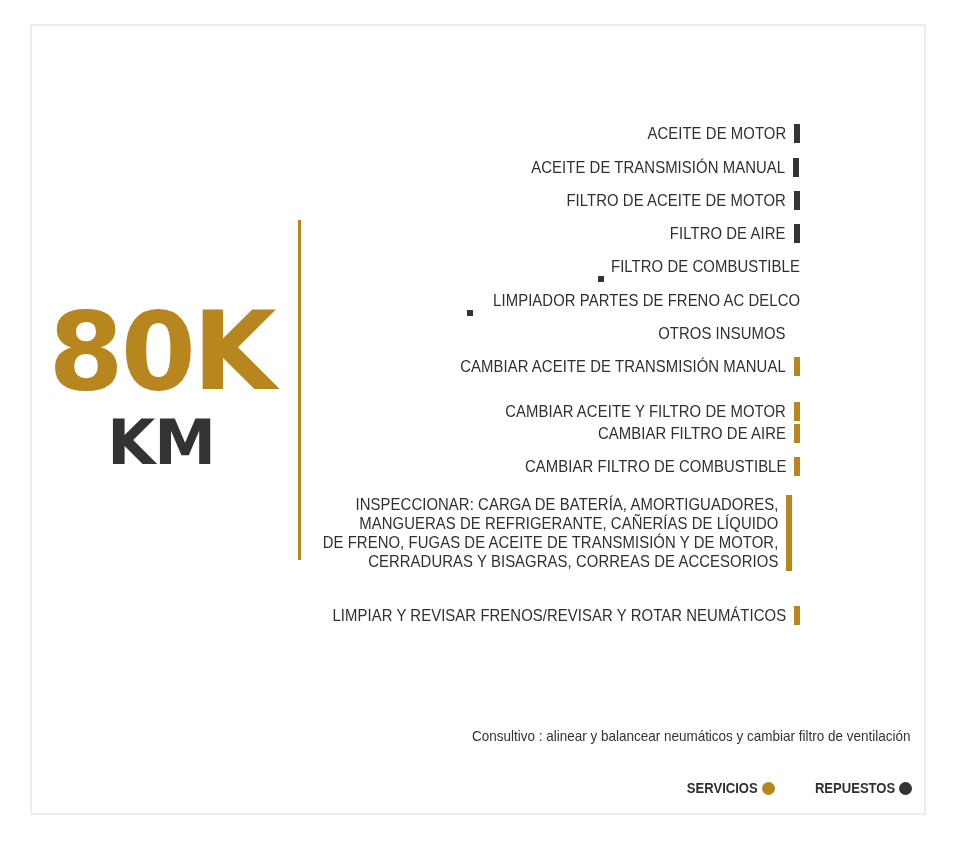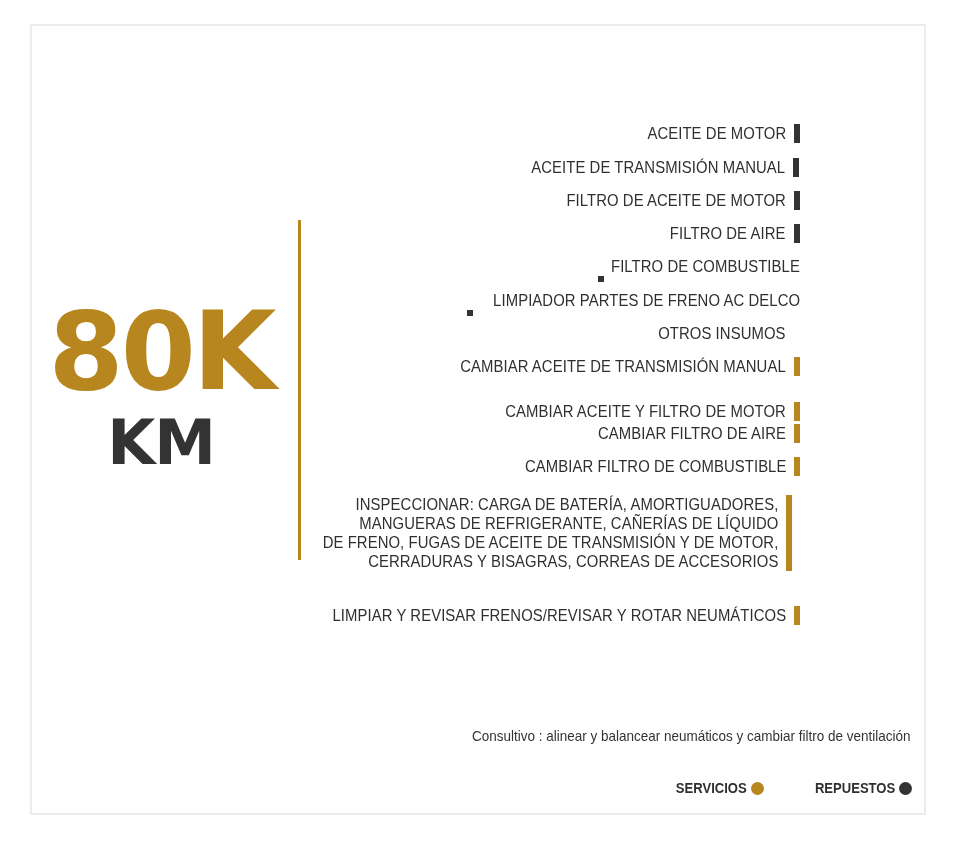--- a/index.html
+++ b/index.html
@@ -91,20 +91,20 @@
       <div class="marker" style="background: rgb(184, 134, 30);"></div>
     </div>
     <div class="item" style="position: absolute; right: 0px; top: 482px;">
       <div class="item-text" style="white-space: pre;">LIMPIAR Y REVISAR FRENOS/REVISAR Y ROTAR NEUMÁTICOS</div>
       <div class="marker" style="background: rgb(184, 134, 30);"></div>
     </div>
   </div>
 
 <div class="consult">Consultivo : alinear y balancear neumáticos y cambiar filtro de ventilación</div>
 
-<div class="legend" style="right: 196px;">
+<div class="legend" style="right: 185px;">
   <span class="lbl">SERVICIOS</span>
   <span class="dot" id="dot-serv" style="background: rgb(184, 134, 30);"></span>
 </div>
 <div class="legend" style="right: 48px;">
   <span class="lbl">REPUESTOS</span>
   <span class="dot" id="dot-rep" style="background: rgb(51, 51, 51);"></span>
 </div>
 
 </body></html>

